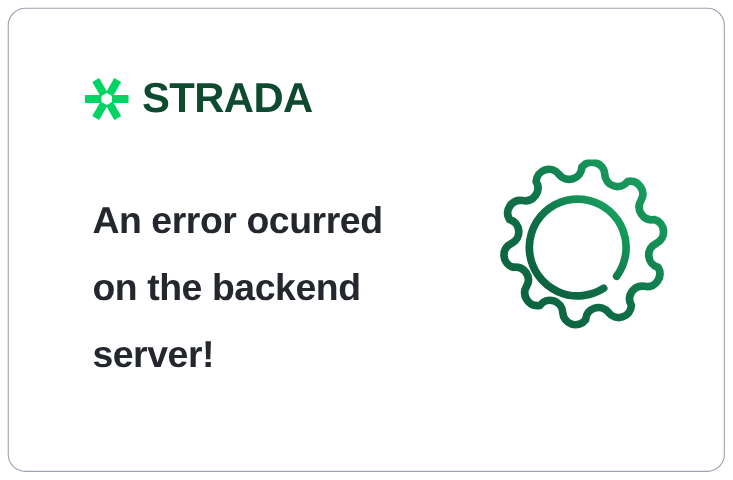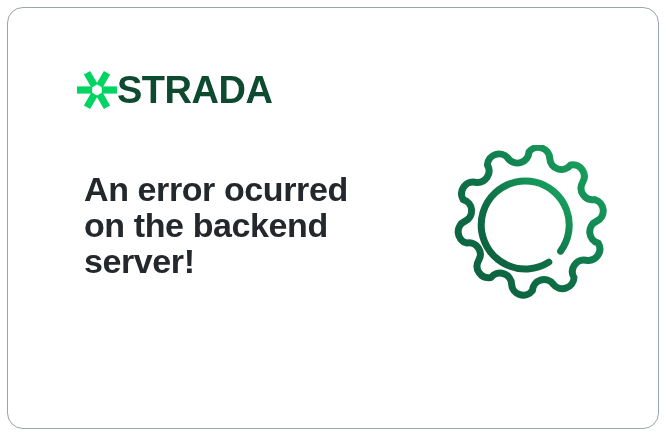--- a/index.html
+++ b/index.html
@@ -35,20 +35,21 @@
     border-radius: 16px;
   }
 
   
   .brand {
     position: absolute;
     left: 69px;
     top: 62px;
     display: flex;
     align-items: center;
+    gap: 12px;
   }
   .brand-mark {
     width: 40px;
     height: 40px;
     display: block;
     flex: 0 0 auto;
   }
   .brand-word {
     font-size: 38px;
     font-weight: 700;
@@ -60,21 +61,21 @@
   }
 
   
   .error-message {
     position: absolute;
     left: 76px;
     top: 163px;
     width: 290px;
     font-size: 34px;
     font-weight: 700;
-    line-height: 36px;
+    line-height: 61px;
     letter-spacing: -0.4px;
     color: #24282c;
     font-family: "Liberation Sans", sans-serif;
   }
 
   
   .gear-illustration {
     position: absolute;
     left: 440px;
     top: 137px;

